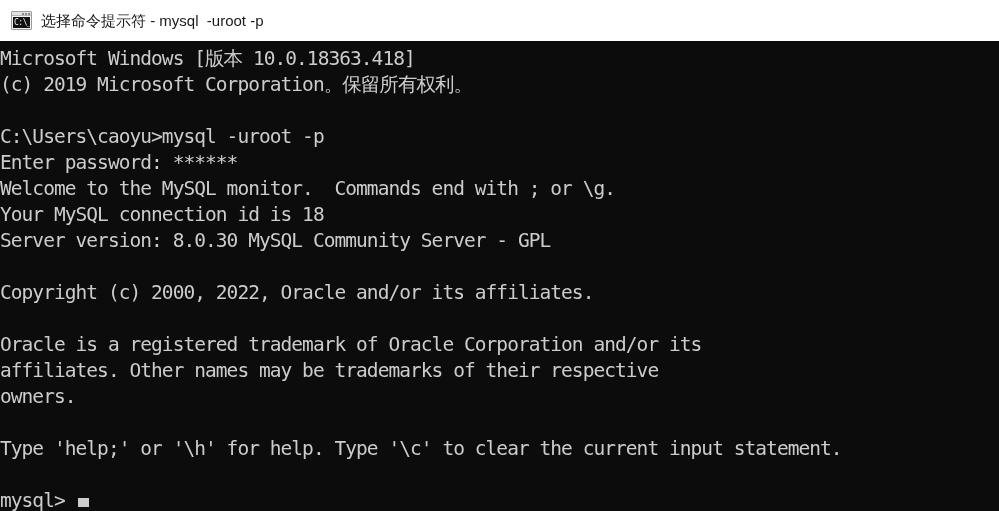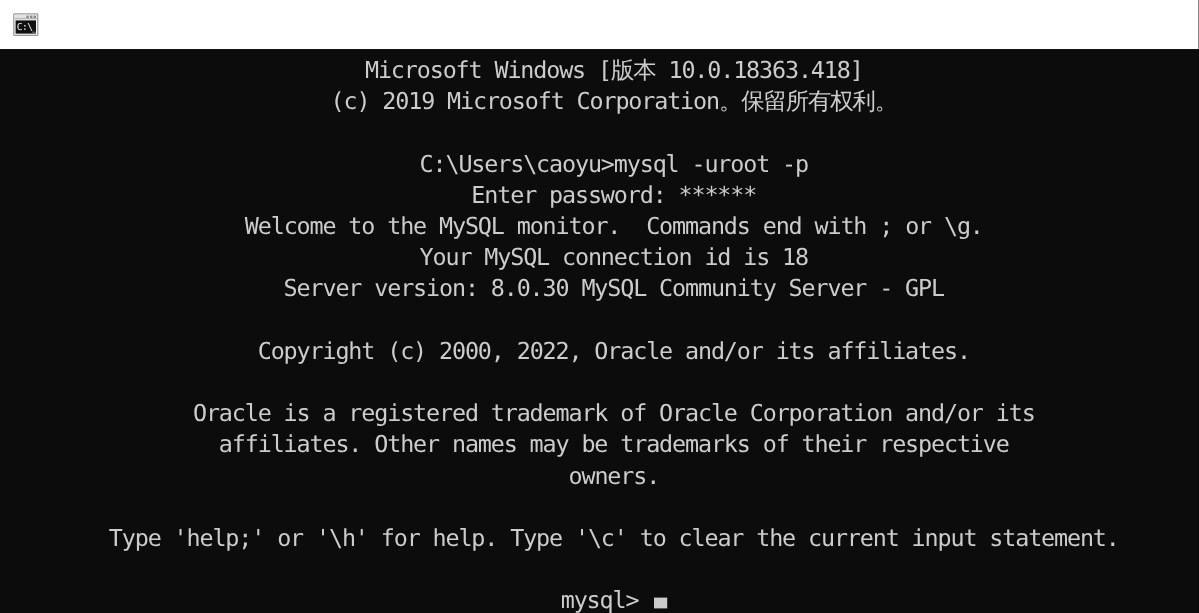--- a/index.html
+++ b/index.html
@@ -13,21 +13,20 @@
     overflow: hidden;
     font-family: "Liberation Sans", sans-serif;
   }
 
   #app {
     position: relative;
     width: 999px;
     height: 511px;
     background: #0c0c0c;
     overflow: hidden;
-    text-align: center;
   }
 
   
   .titlebar {
     position: absolute;
     left: 0;
     top: 0;
     width: 999px;
     height: 41px;
     background: #ffffff;
@@ -113,21 +112,20 @@
     line-height: 26px;
     letter-spacing: -0.95px;
     color: #cccccc;
     white-space: pre;
   }
 
   .line {
     height: 26px;
     white-space: pre;
     overflow: visible;
-    padding-left: 24px;
   }
 
   .line.blank {
     height: 26px;
   }
 
   .cursor {
     display: inline-block;
     width: 11px;
     height: 9px;
@@ -159,20 +157,21 @@
     <div class="console-icon">
       <div class="bar">
         <span class="dots">
           <i></i>
             <i></i>
             <i></i>
         </span>
       </div>
       <div class="screen">C:\_</div>
     </div>
+    <div class="title-text">选择命令提示符 - mysql  -uroot -p</div>
   </div>
 
   <div class="terminal">
     <div class="screen-lines" id="screen-lines"><div class="line">Microsoft Windows [版本 10.0.18363.418]</div><div class="line">(c) 2019 Microsoft Corporation。保留所有权利。</div><div class="line blank"></div><div class="line">C:\Users\caoyu&gt;mysql -uroot -p</div><div class="line">Enter password: ******</div><div class="line">Welcome to the MySQL monitor.  Commands end with ; or \g.</div><div class="line">Your MySQL connection id is 18</div><div class="line">Server version: 8.0.30 MySQL Community Server - GPL</div><div class="line blank"></div><div class="line">Copyright (c) 2000, 2022, Oracle and/or its affiliates.</div><div class="line blank"></div><div class="line">Oracle is a registered trademark of Oracle Corporation and/or its</div><div class="line">affiliates. Other names may be trademarks of their respective</div><div class="line">owners.</div><div class="line blank"></div><div class="line">Type 'help;' or '\h' for help. Type '\c' to clear the current input statement.</div><div class="line blank"></div><div class="line"><span>mysql&gt; </span><span class="cursor"></span></div></div>
   </div>
 
 
 </div>
 
 </body></html>

